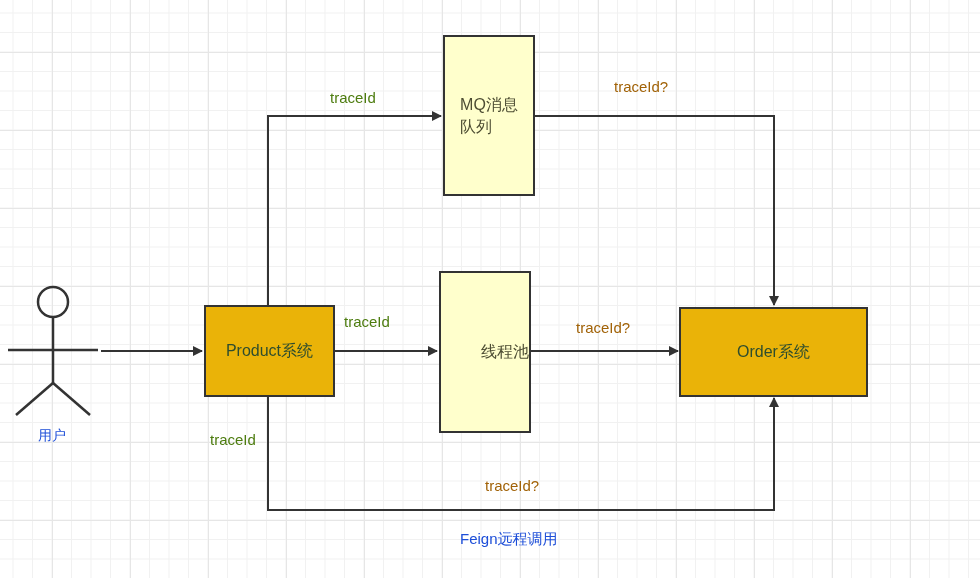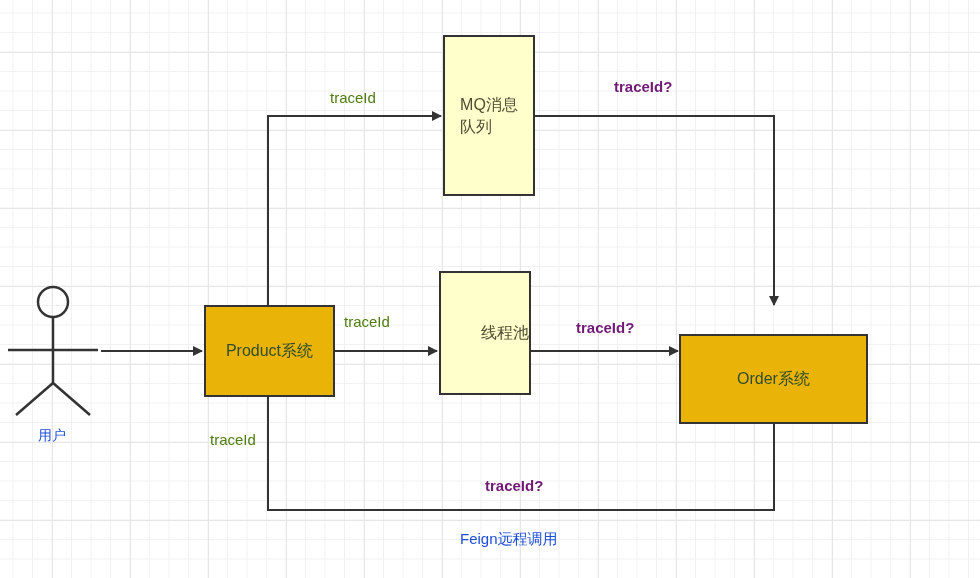--- a/index.html
+++ b/index.html
@@ -17,21 +17,21 @@
     }
     #canvas { position: absolute; left: 0; top: 0; width: 980px; height: 578px; }
     .node {
       position: absolute; box-sizing: border-box; border: 2px solid #333333;
       display: flex; align-items: center; justify-content: center; text-align: left;
       font-size: 16px; line-height: 22px; white-space: pre-line;
     }
     .node.green { background: #eab308; color: #2e4d2e; }
     .node.yellow { background: #ffffcc; color: #4d4d33; }
     .label { position: absolute; font-size: 15px; color: #4d7c0f; white-space: nowrap; }
-    .label.q { color: #701a75; font-weight: bold; }
+    .label.q { color: #a16207; font-weight: normal; }
     .actor-label { position: absolute; font-size: 14px; color: #1d4ed8; }
   </style>
 </head>
 <body>
 
 <svg id="canvas" viewBox="0 0 980 578" xmlns="http://www.w3.org/2000/svg">
   <defs>
     <marker id="arrow" markerWidth="10" markerHeight="10" refX="9" refY="5" orient="auto" markerUnits="userSpaceOnUse">
       <path d="M0,0 L10,5 L0,10 Z" fill="#333333"></path>
     </marker>
@@ -57,24 +57,24 @@
 
 <div class="actor-label" style="left:38px;top:427px;">用户</div>
 
 <div class="node green" style="left:204px;top:305px;width:131px;height:92px;">
   <span>Product系统</span>
 </div>
 <div class="node yellow" style="left:443px;top:35px;width:92px;height:161px;">
   <span>MQ消息
 队列</span>
 </div>
-<div class="node yellow" style="left:439px;top:271px;width:92px;height:124px;padding-left:40px;">
+<div class="node yellow" style="left:439px;top:271px;width:92px;height:162px;padding-left:40px;">
   <span>线程池</span>
 </div>
-<div class="node green" style="left:679px;top:307px;width:189px;height:90px;margin-top:27px;">
+<div class="node green" style="left:679px;top:307px;width:189px;height:90px;">
   <span>Order系统</span>
 </div>
 
 <div class="label" style="left:330px;top:89px;">traceId</div>
 <div class="label q" style="left:614px;top:78px;">traceId?</div>
 <div class="label" style="left:344px;top:313px;">traceId</div>
 <div class="label q" style="left:576px;top:319px;">traceId?</div>
 <div class="label" style="left:210px;top:431px;">traceId</div>
 <div class="label q" style="left:485px;top:477px;">traceId?</div>
 <div class="label" style="left:460px;top:530px;color:#1d4ed8;">Feign远程调用</div>

